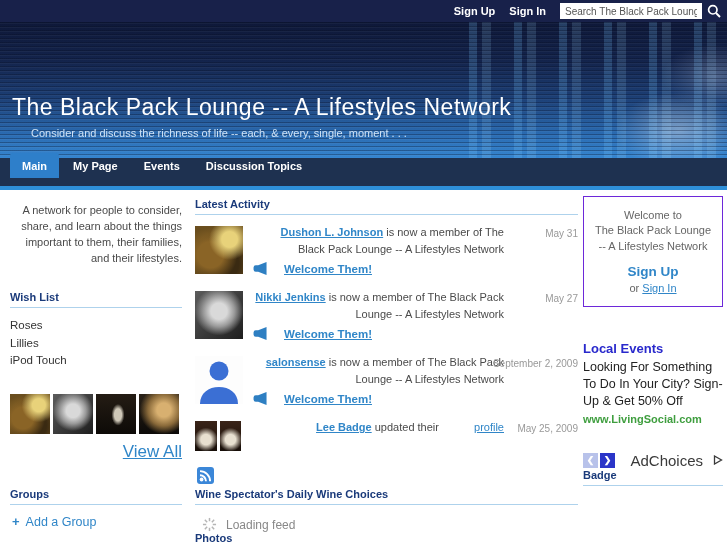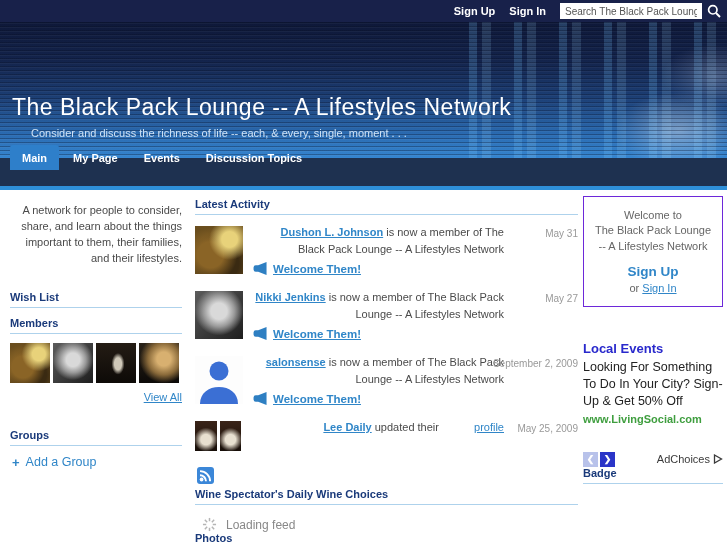--- a/index.html
+++ b/index.html
@@ -27,21 +27,21 @@
         transparent 20px 25px, rgba(160,220,255,0.16) 25px 34px, transparent 34px 45px);}
   .banner .scan{position:absolute;inset:0;
     background:repeating-linear-gradient(180deg, rgba(8,14,34,0.32) 0 1px,
       rgba(255,255,255,0.04) 1px 2px, transparent 2px 4px);}
   .banner h1{position:absolute;left:12px;top:72px;margin:0;color:#fff;font-size:23px;
     font-weight:400;letter-spacing:0.5px;}
   .banner .tagline{position:absolute;left:31px;top:105px;color:#cfe2f5;font-size:11px;}
 
   
   .navbar{position:absolute;top:158px;left:0;width:727px;height:28px;background:var(--nav,#1e3150);}
-  .tabs{position:absolute;bottom:16px;left:10px;display:flex;gap:2px;}
+  .tabs{position:absolute;bottom:8px;left:10px;display:flex;gap:2px;}
   .tab{font-size:11px;font-weight:bold;color:#fff;padding:7px 12px 6px;cursor:pointer;}
   .tab.active{background:var(--tab-active,#2e7fca);border-radius:3px 3px 0 0;}
   .navstrip{position:absolute;top:186px;left:0;width:727px;height:4px;background:var(--nav-strip,#2e8fd9);}
 
   
   .col-left{position:absolute;left:10px;top:201px;width:172px;}
   .col-main{position:absolute;left:195px;top:198px;width:383px;}
   .col-aside{position:absolute;left:583px;top:196px;width:140px;}
 
   h3.section{font-size:11px;font-weight:bold;color:var(--heading,#1a3a7a);margin:0 0 9px 0;
@@ -55,21 +55,21 @@
   .thumb{width:40px;height:40px;}
   .m1{background:radial-gradient(circle at 72% 28%, #e8d27a 0 16%, transparent 42%),
        radial-gradient(circle at 32% 60%, #8a6426 0 30%, transparent 62%),
        radial-gradient(circle at 55% 78%, #3a2a12 0 38%, transparent 70%), #6a4e1e;}
   .m2{background:radial-gradient(circle at 50% 42%, #d9d9d9 0 22%, #9a9a9a 42%, transparent 66%),
        linear-gradient(135deg,#5c5c5c,#1e1e1e);}
   .m3{background:radial-gradient(ellipse 9px 15px at 55% 52%, #cfc8b8 0 40%, transparent 72%),
        linear-gradient(180deg,#241c14,#0d0a07);}
   .m4{background:radial-gradient(circle at 62% 40%, #d8b070 0 20%, #8a6a3a 46%, transparent 70%),
        linear-gradient(180deg,#2a2218,#0c0a08);}
-  .viewall{display:block;text-align:right;font-size:11px;color:var(--accent,#3086c8);
+  .viewall{display:block;text-align:right;font-size:17px;color:var(--accent,#3086c8);
     text-decoration:underline;margin:0 0 26px 0;cursor:pointer;}
   .addgroup{display:flex;align-items:center;gap:6px;font-size:12.5px;color:var(--accent,#3086c8);
     margin:4px 0 26px 2px;cursor:pointer;text-decoration:none;}
   .addgroup .plus{font-weight:bold;font-size:13px;}
 
   
   .entry{position:relative;padding-left:58px;margin-bottom:10px;min-height:55px;}
   .entry.small{min-height:32px;margin-top:3px;}
   .avatar{position:absolute;left:0;top:2px;width:48px;height:48px;}
   .photo-dushon{background:radial-gradient(circle at 72% 28%, #e8d27a 0 16%, transparent 42%),
@@ -77,21 +77,21 @@
        radial-gradient(circle at 55% 78%, #3a2a12 0 38%, transparent 70%), #6a4e1e;}
   .photo-nikki{background:radial-gradient(circle at 50% 42%, #d9d9d9 0 22%, #9a9a9a 42%, transparent 66%),
        linear-gradient(135deg,#5c5c5c,#1e1e1e);}
   .avatar.photo-lee{width:46px;height:30px;display:flex;gap:3px;}
   .photo-lee .half{flex:1;background:radial-gradient(circle at 50% 62%, #e8e0d0 0 24%, transparent 55%),
        linear-gradient(180deg,#3a2418,#170e08);}
   .entry .date{position:absolute;right:0;top:4px;font-size:10px;color:#999;}
   .entry .text{display:block;margin-right:74px;font-size:11px;color:#4a4a4a;line-height:1.5;text-align:right;}
   a.namelink{color:var(--accent,#3086c8);font-weight:bold;text-decoration:underline;cursor:pointer;}
   a.plainlink{color:var(--accent,#3086c8);text-decoration:underline;cursor:pointer;padding-left:32px;}
-  .action{display:flex;align-items:center;gap:5px;margin-top:5px;}
+  .action{display:flex;align-items:center;gap:16px;margin-top:5px;}
   .action a{font-size:11.5px;font-weight:bold;color:var(--accent,#3086c8);
     text-decoration:underline;cursor:pointer;}
   .rssrow{margin:16px 0 0 2px;}
   .wine-head{margin-top:27px;}
   .loading{display:flex;align-items:center;gap:9px;margin:12px 0 0 7px;font-size:12px;color:#888;}
   .photos-head{margin-top:29px;}
 
   
   .welcome{border:1px solid #6d28d9;padding:11px 8px 12px;text-align:center;}
   .welcome .w1,.welcome .w2{font-size:11px;color:#666;line-height:1.4;}
@@ -102,21 +102,21 @@
   .ad{margin-top:34px;}
   .ad .adtitle{font-size:13px;font-weight:bold;color:var(--ad-title,#2929cc);margin-bottom:3px;cursor:pointer;}
   .ad .adbody{font-size:12.5px;color:#222;line-height:1.35;}
   .ad .adurl{font-size:11px;font-weight:bold;color:var(--ad-url,#3f9e3f);margin-top:3px;cursor:pointer;}
   .adcontrols{display:flex;justify-content:space-between;align-items:center;margin-top:27px;}
   .arrows{display:flex;gap:2px;}
   .arrow{width:15px;height:15px;display:flex;align-items:center;justify-content:center;
     color:#fff;font-size:9px;font-weight:bold;cursor:pointer;}
   .arrow.prev{background:#b8c2ea;}
   .arrow.next{background:#2b35c8;}
-  .adchoices{display:flex;align-items:center;gap:3px;font-size:11px;color:#3a3a3a;cursor:pointer;}
+  .adchoices{display:flex;align-items:center;gap:10px;font-size:15px;color:#3a3a3a;cursor:pointer;}
   .badge-head{margin-top:26px;}
 </style>
 </head>
 <body>
 
 <div class="page">
 
   <div class="topbar">
     <a class="sign">Sign Up</a>
     <a class="sign">Sign In</a>
@@ -143,22 +143,26 @@
         <div class="tab">Events</div>
         <div class="tab">Discussion Topics</div>
       </div>
   </div>
   <div class="navstrip"></div>
 
   <div class="col-left">
     <p class="about">A network for people to consider, share, and learn about the things important to them, their families, and their lifestyles.</p>
 
     <h3 class="section">Wish List</h3>
-
-    <h3 class="section">Members</h3>
+    <ul class="wish">
+        <li>Roses</li>
+        <li>Lillies</li>
+        <li>iPod Touch</li>
+      </ul>
+
     <div class="thumbs">
         <div class="thumb m1"></div>
         <div class="thumb m2"></div>
         <div class="thumb m3"></div>
         <div class="thumb m4"></div>
       </div>
     <a class="viewall">View All</a>
 
     <h3 class="section">Groups</h3>
     <a class="addgroup">
@@ -209,21 +213,21 @@
             </svg>
 <a>Welcome Them!</a>
           </div>
         </div>
         <div class="entry small">
           <div class="avatar photo-lee">
             <div class="half"></div>
             <div class="half"></div>
           </div>
           <span class="date">May 25, 2009</span>
-          <span class="text"><a class="namelink">Lee Daily</a> updated their <a class="plainlink">profile</a></span>
+          <span class="text"><a class="namelink">Lee Badge</a> updated their <a class="plainlink">profile</a></span>
         </div>
       </div>
 
     <div class="rssrow">
       <svg width="17" height="17" viewBox="0 0 17 17">
         <rect width="17" height="17" rx="3" fill="#3b87d8"></rect>
         <circle cx="4.6" cy="12.5" r="1.9" fill="#fff"></circle>
         <path d="M3 8.2a6 6 0 0 1 6 6" fill="none" stroke="#fff" stroke-width="1.9"></path>
         <path d="M3 4.1a10.1 10.1 0 0 1 10.1 10.1" fill="none" stroke="#fff" stroke-width="1.9"></path>
       </svg>

